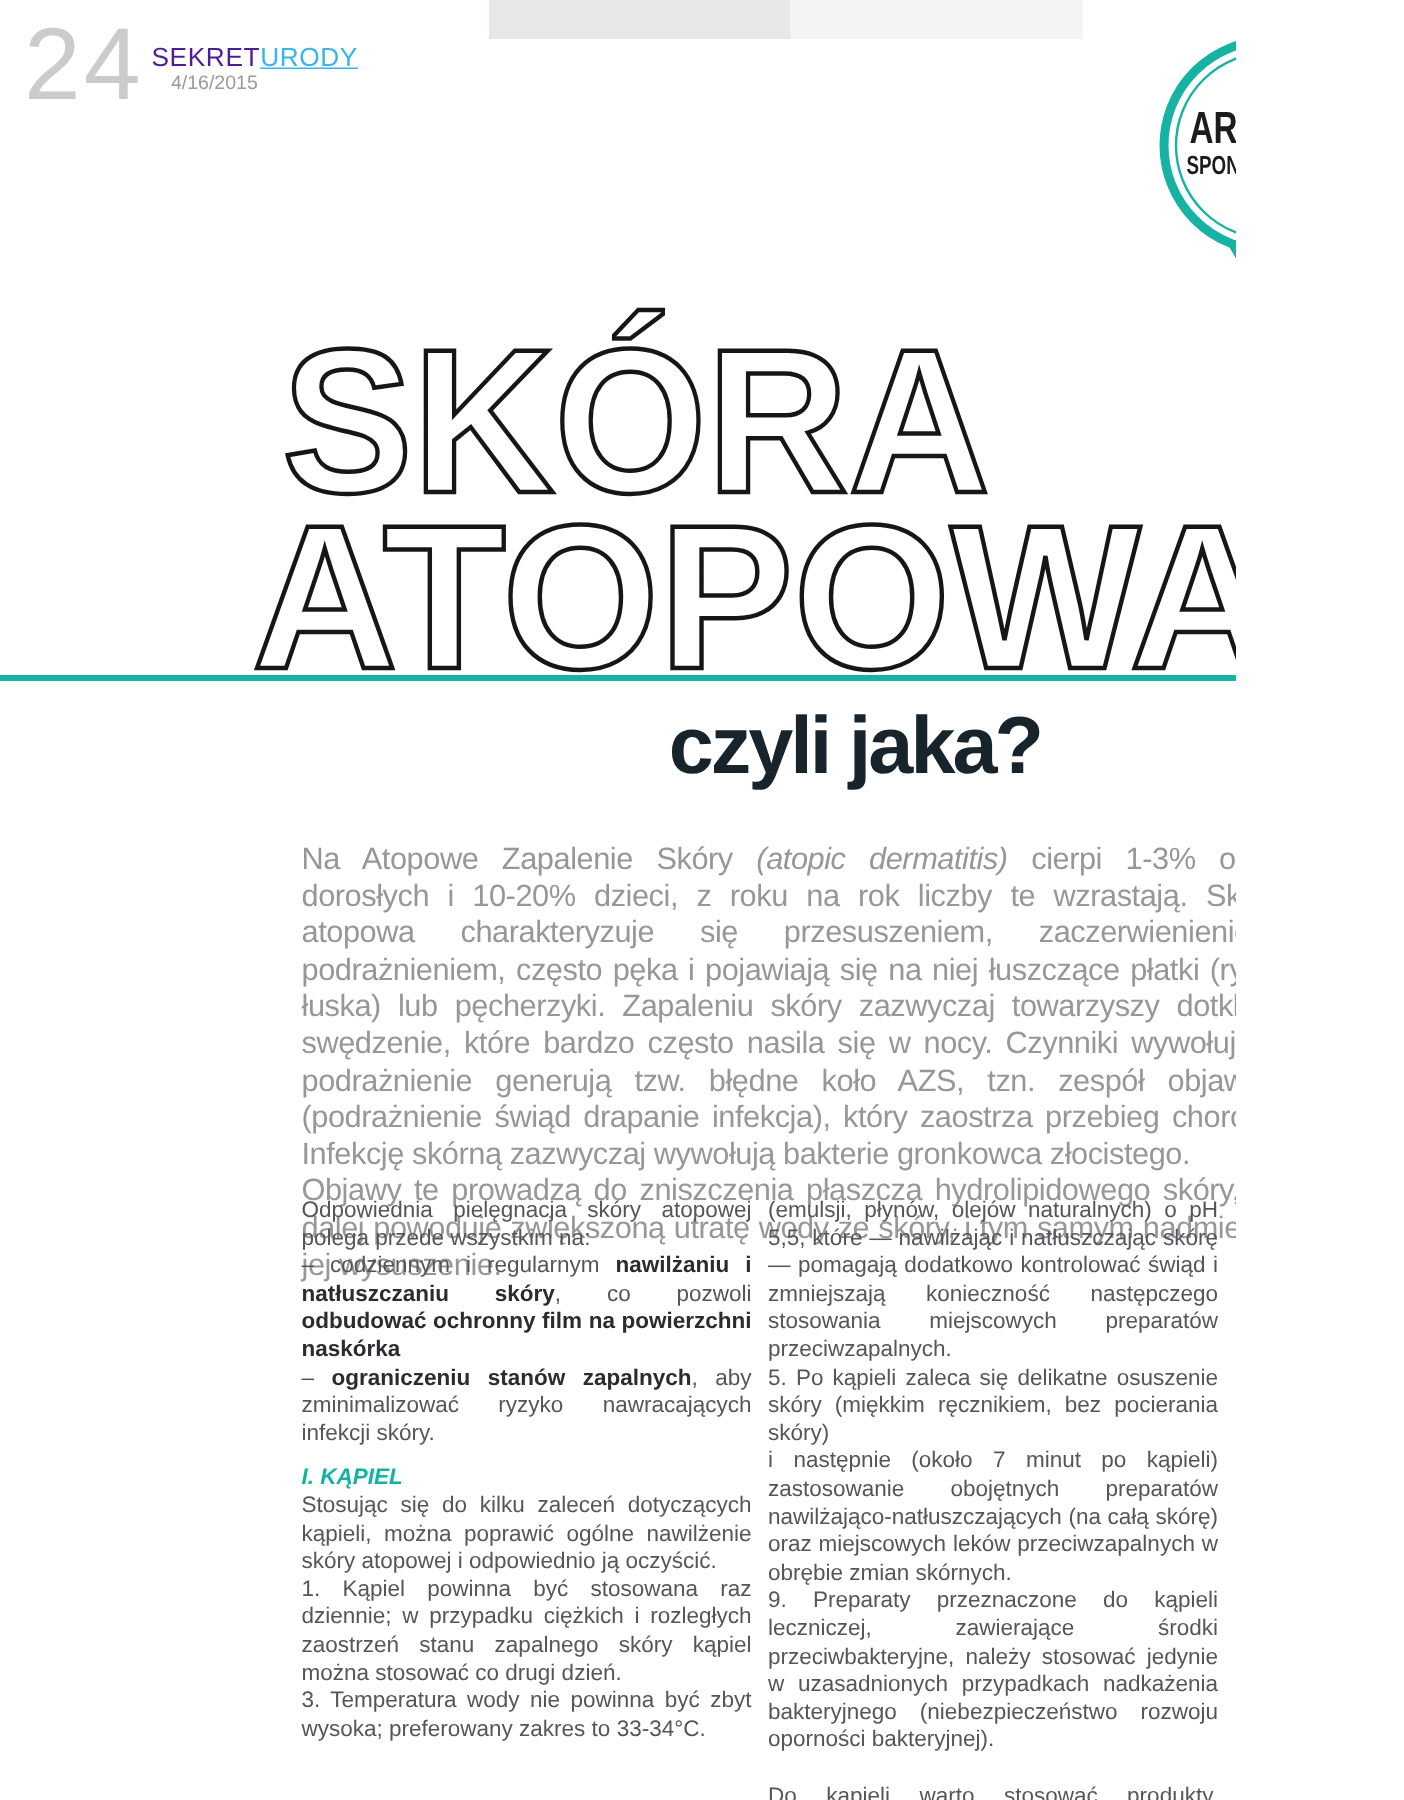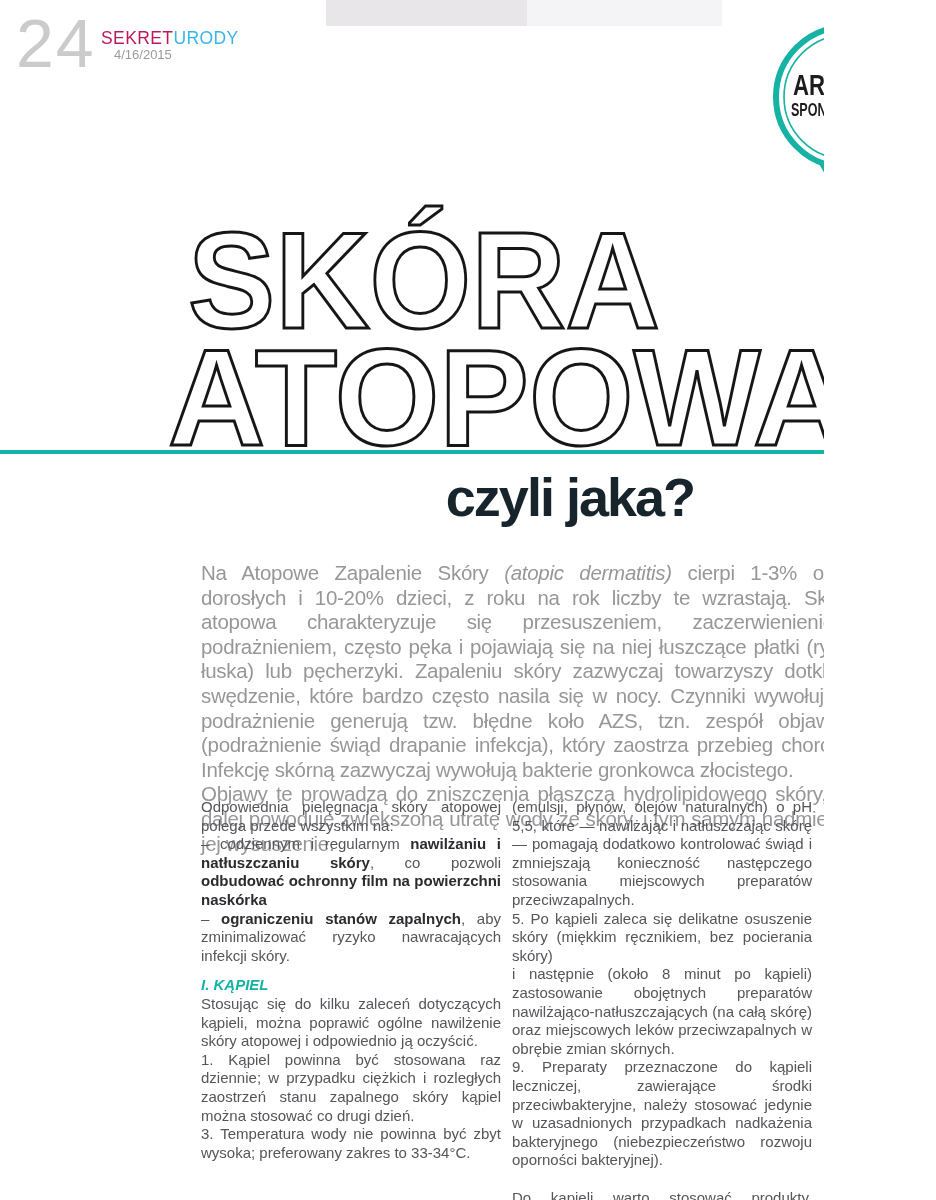--- a/index.html
+++ b/index.html
@@ -7,22 +7,22 @@
   .page {
     position:relative; width:824px; height:1200px; overflow:hidden;
     background:#ffffff; font-family:"Liberation Sans", sans-serif;
   }
   
   .page-number {
     position:absolute; left:16px; top:4px;
     font-size:68px; font-weight:400; color:#cbcbcd; letter-spacing:2px;
   }
   .brand { position:absolute; left:101px; top:28px; font-size:17.5px; letter-spacing:0.4px; }
-  .brand .sekret { color:#be185d; }
-  .brand .urody  { color:#3ab5e9; }
+  .brand .sekret { color:#4c1d95; }
+  .brand .urody  { color:#3ab5e9;text-decoration:underline; }
   .issue { position:absolute; left:114px; top:47px; font-size:13px; color:#9b9b9d; }
   .strip { position:absolute; top:0; height:26px; }
   .strip.dark  { left:326px; width:201px; background:#e8e6e9; }
   .strip.light { left:527px; width:195px; background:#f4f3f6; }
   .badge { position:absolute; left:758px; top:18px; }
   .badge text { font-family:"Liberation Sans", sans-serif; font-weight:700; fill:#1c1c1e; }
   
   .title-svg { position:absolute; left:0; top:200px; }
   .title-svg text {
     font-family:"Liberation Sans", sans-serif; font-weight:700;
@@ -95,18 +95,18 @@
       <p class=""><span class="">Odpowiednia pielęgnacja skóry atopowej polega przede wszystkim na:</span></p>
       <p class=""><span class="">– codziennym i regularnym </span><span class="b ">nawilżaniu i natłuszczaniu skóry</span><span class="">, co pozwoli </span><span class="b ">odbudować ochronny film na powierzchni naskórka</span></p>
       <p class=""><span class="">– </span><span class="b ">ograniczeniu stanów zapalnych</span><span class="">, aby zminimalizować ryzyko nawracających infekcji skóry.</span></p>
       <p class="col-heading">I. KĄPIEL</p>
       <p class=""><span class="">Stosując się do kilku zaleceń dotyczących kąpieli, można poprawić ogólne nawilżenie skóry atopowej i odpowiednio ją oczyścić.</span></p>
       <p class=""><span class="">1. Kąpiel powinna być stosowana raz dziennie; w przypadku ciężkich i rozległych zaostrzeń stanu zapalnego skóry kąpiel można stosować co drugi dzień.</span></p>
       <p class=""><span class="">3. Temperatura wody nie powinna być zbyt wysoka; preferowany zakres to 33-34°C.</span></p>
     </div>
   <div class="col col-right" id="col-right">
       <p class=""><span class="">(emulsji, płynów, olejów naturalnych) o pH 5,5, które — nawilżając i natłuszczając skórę — pomagają dodatkowo kontrolować świąd i zmniejszają konieczność następczego stosowania miejscowych preparatów przeciwzapalnych.</span></p>
-      <p class=""><span class="">5. Po kąpieli zaleca się delikatne osuszenie skóry (miękkim ręcznikiem, bez pocierania skóry)</span><br><span class="">i następnie (około 8 minut po kąpieli) zastosowanie obojętnych preparatów nawilżająco-natłuszczających (na całą skórę) oraz miejscowych leków przeciwzapalnych w obrębie zmian skórnych.</span></p>
+      <p class=""><span class="">5. Po kąpieli zaleca się delikatne osuszenie skóry (miękkim ręcznikiem, bez pocierania skóry)</span><br><span class="">i następnie (około 7 minut po kąpieli) zastosowanie obojętnych preparatów nawilżająco-natłuszczających (na całą skórę) oraz miejscowych leków przeciwzapalnych w obrębie zmian skórnych.</span></p>
       <p class=""><span class="">9. Preparaty przeznaczone do kąpieli leczniczej, zawierające środki przeciwbakteryjne, należy stosować jedynie w uzasadnionych przypadkach nadkażenia bakteryjnego (niebezpieczeństwo rozwoju oporności bakteryjnej).</span></p>
       <p class="gap"><span class="">Do kąpieli warto stosować produkty, zawierające składniki nawilżające (humektanty) i natłuszczające (emolienty). Dostępne są również dedykowane preparaty do pielęgnacji skóry głowy z problemem zmian na tle alergicznym.</span></p>
     </div>
 
 </div>
 
 </body></html>

